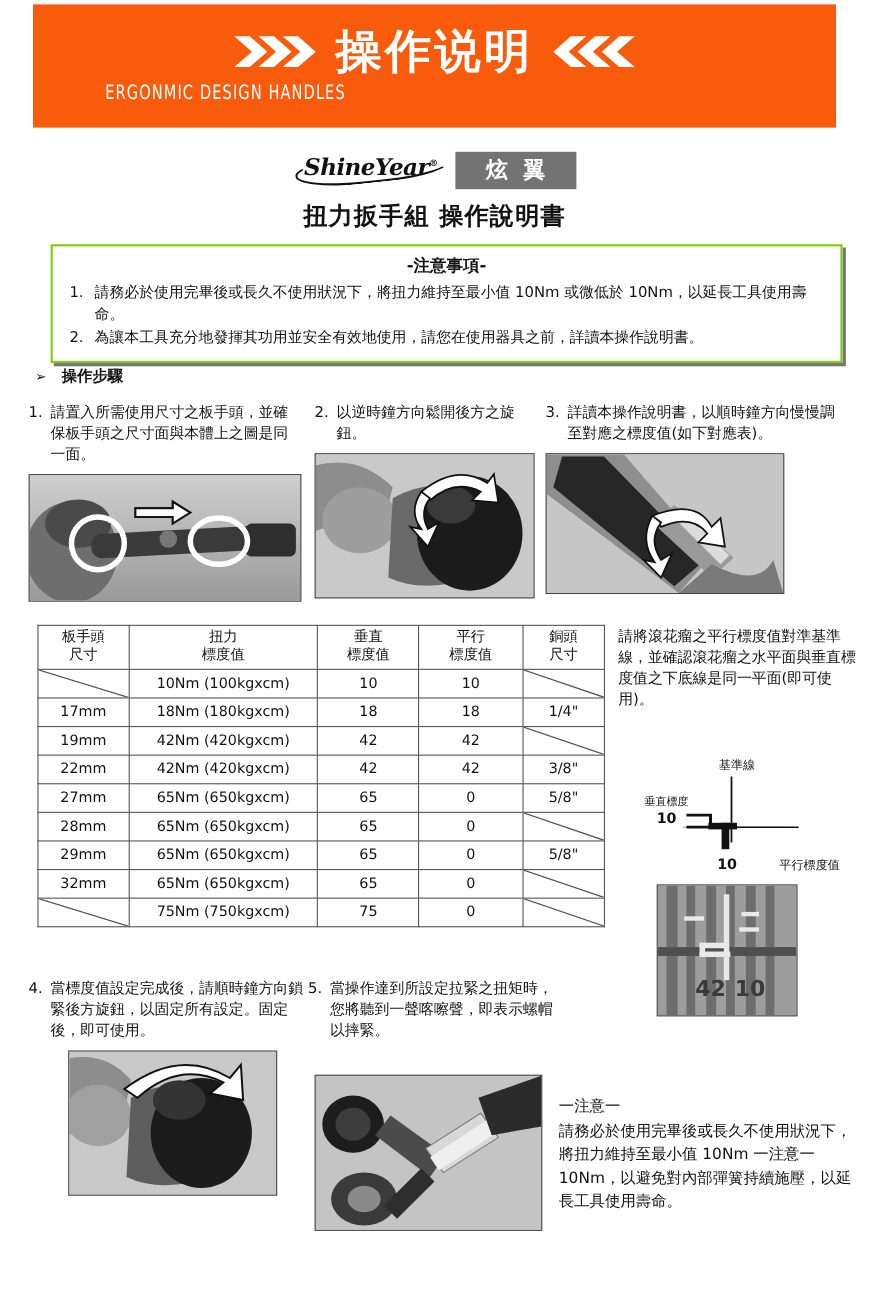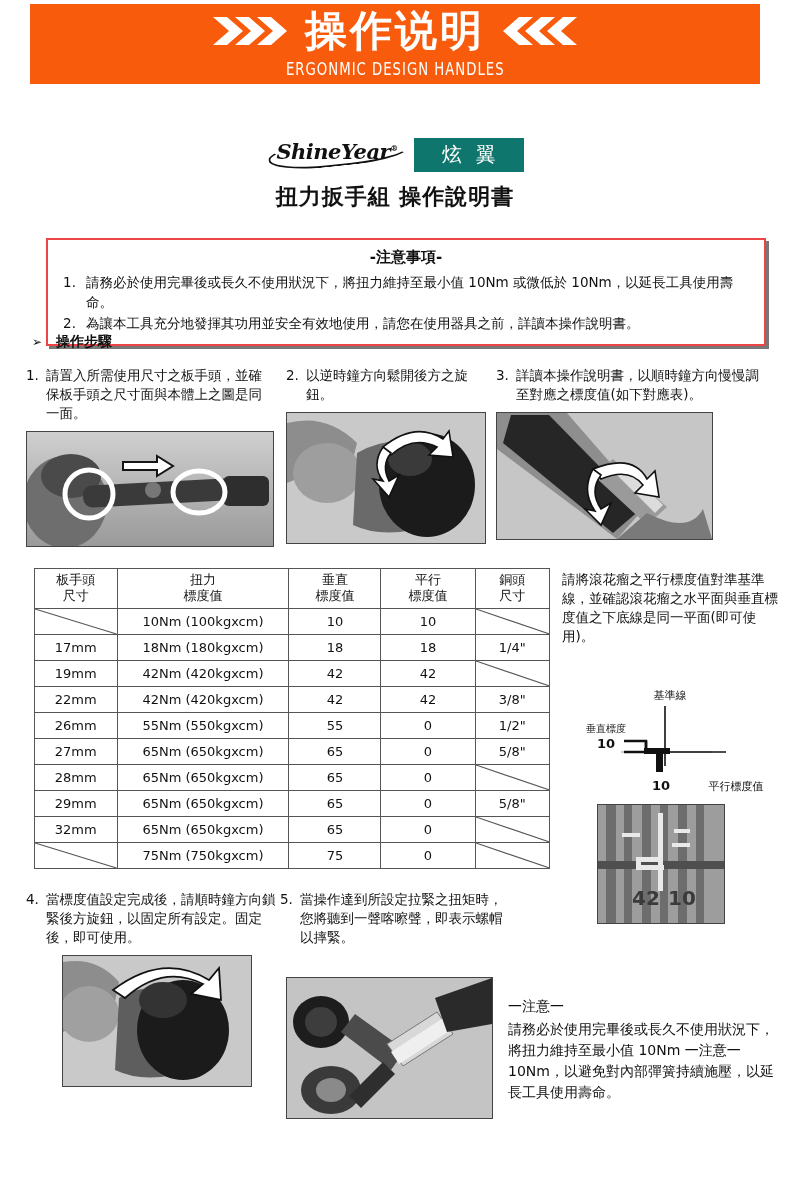--- a/index.html
+++ b/index.html
@@ -6,23 +6,23 @@
   body{
     width:790px;height:1178px;
     background:#ffffff;
     font-family:"DejaVu Sans","Liberation Sans",sans-serif;
     color:#111;
     overflow:hidden;
     position:relative;
   }
   
   .banner{
-    position:absolute;left:30px;top:4px;width:730px;height:80px;
+    position:absolute;left:30px;top:4px;width:730px;height:112px;
     background:#f85b0b;
-    display:flex;flex-direction:column;align-items:center;justify-content:center;
+    display:flex;flex-direction:column;justify-content:center;
   }
   .banner-row{display:flex;align-items:center;justify-content:center;gap:16px;}
   .banner-title{
     color:#fff;font-size:42px;font-weight:bold;letter-spacing:3px;
     line-height:1;
   }
   .chev{display:flex;align-items:center;}
   .chev svg{display:block;}
   .banner-sub{
     color:#fff;font-size:18px;letter-spacing:1.2px;margin-top:6px;
@@ -40,38 +40,37 @@
   }
   .logo-word .reg{font-size:8px;vertical-align:super;font-style:normal;}
   .logo-swoosh{
     position:absolute;left:2px;top:2px;width:138px;height:22px;
     border:2px solid #111;border-radius:50%/60%;
     border-top-color:transparent;border-right-color:transparent;
     transform:rotate(-6deg);
     pointer-events:none;
   }
   .logo-cn{
-    background:#0f766e;color:#fff;font-weight:normal;font-size:20px;
+    background:#737373;color:#fff;font-weight:bold;font-size:20px;
     padding:3px 14px 4px 14px;letter-spacing:14px;text-indent:14px;
   }
 
   
   .doc-title{
     position:absolute;left:0;top:182px;width:790px;text-align:center;
     font-size:22px;font-weight:bold;letter-spacing:1px;
   }
 
   
   .notice-box{
     position:absolute;left:46px;top:222px;width:700px;
-    border:2px solid #ef4444;
+    border:2px solid #84cc16;
     box-shadow:3px 3px 0 #777;
     padding:6px 8px 8px 8px;
     background:#fff;
-    margin-top:16px;
   }
   .notice-head{text-align:center;font-size:15px;font-weight:bold;margin:2px 0 6px 0;}
   .notice-list{margin:0;padding:0;list-style:none;}
   .notice-list li{
     display:flex;font-size:13.5px;line-height:1.45;margin-bottom:2px;
   }
   .notice-num{width:30px;flex:0 0 30px;text-align:right;padding-right:10px;box-sizing:border-box;}
   .notice-txt{flex:1;}
 
   
@@ -326,27 +325,20 @@
         </td>
       </tr>
       <tr>
         <td class="c0">22mm</td>
         <td class="c1">42Nm (420kgxcm)</td>
         <td class="c2">42</td>
         <td class="c3">42</td>
         <td class="c4">3/8"</td>
       </tr>
       <tr>
-        <td class="c0">26mm</td>
-        <td class="c1">55Nm (550kgxcm)</td>
-        <td class="c2">55</td>
-        <td class="c3">0</td>
-        <td class="c4">1/2"</td>
-      </tr>
-      <tr>
         <td class="c0">27mm</td>
         <td class="c1">65Nm (650kgxcm)</td>
         <td class="c2">65</td>
         <td class="c3">0</td>
         <td class="c4">5/8"</td>
       </tr>
       <tr>
         <td class="c0">28mm</td>
         <td class="c1">65Nm (650kgxcm)</td>
         <td class="c2">65</td>

